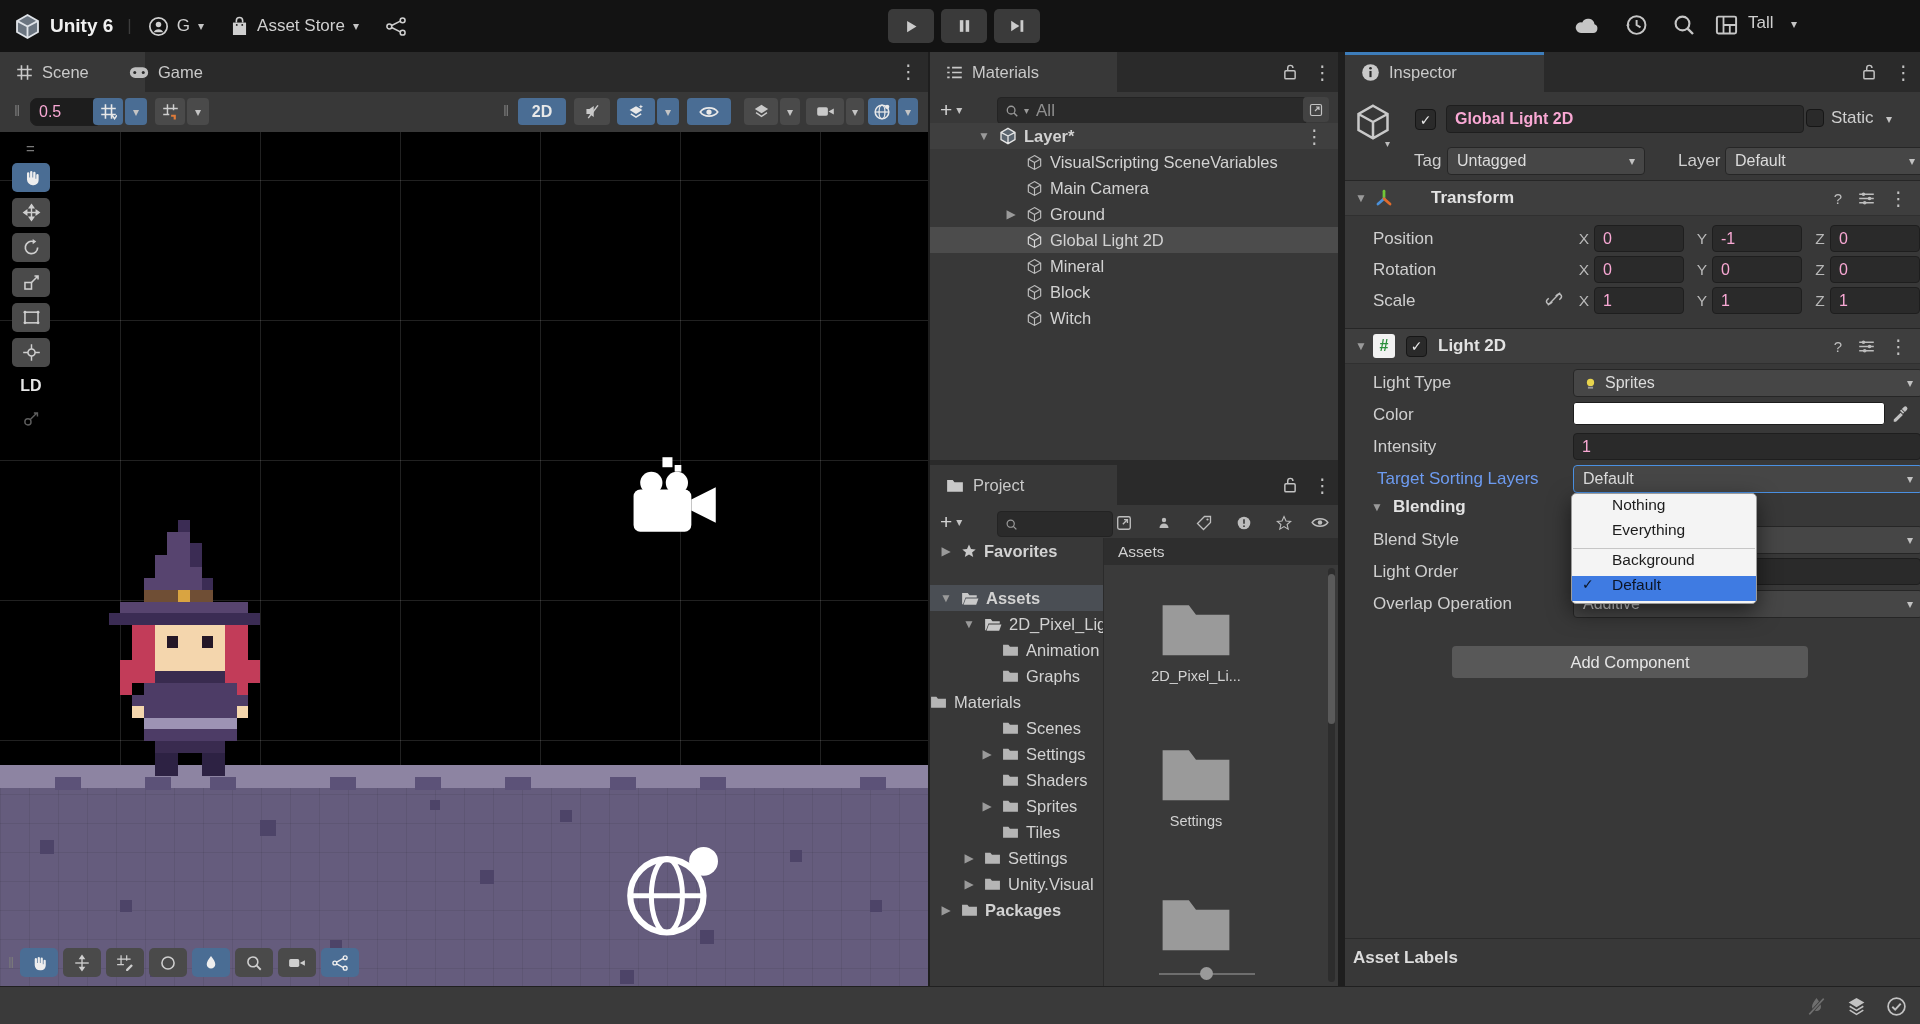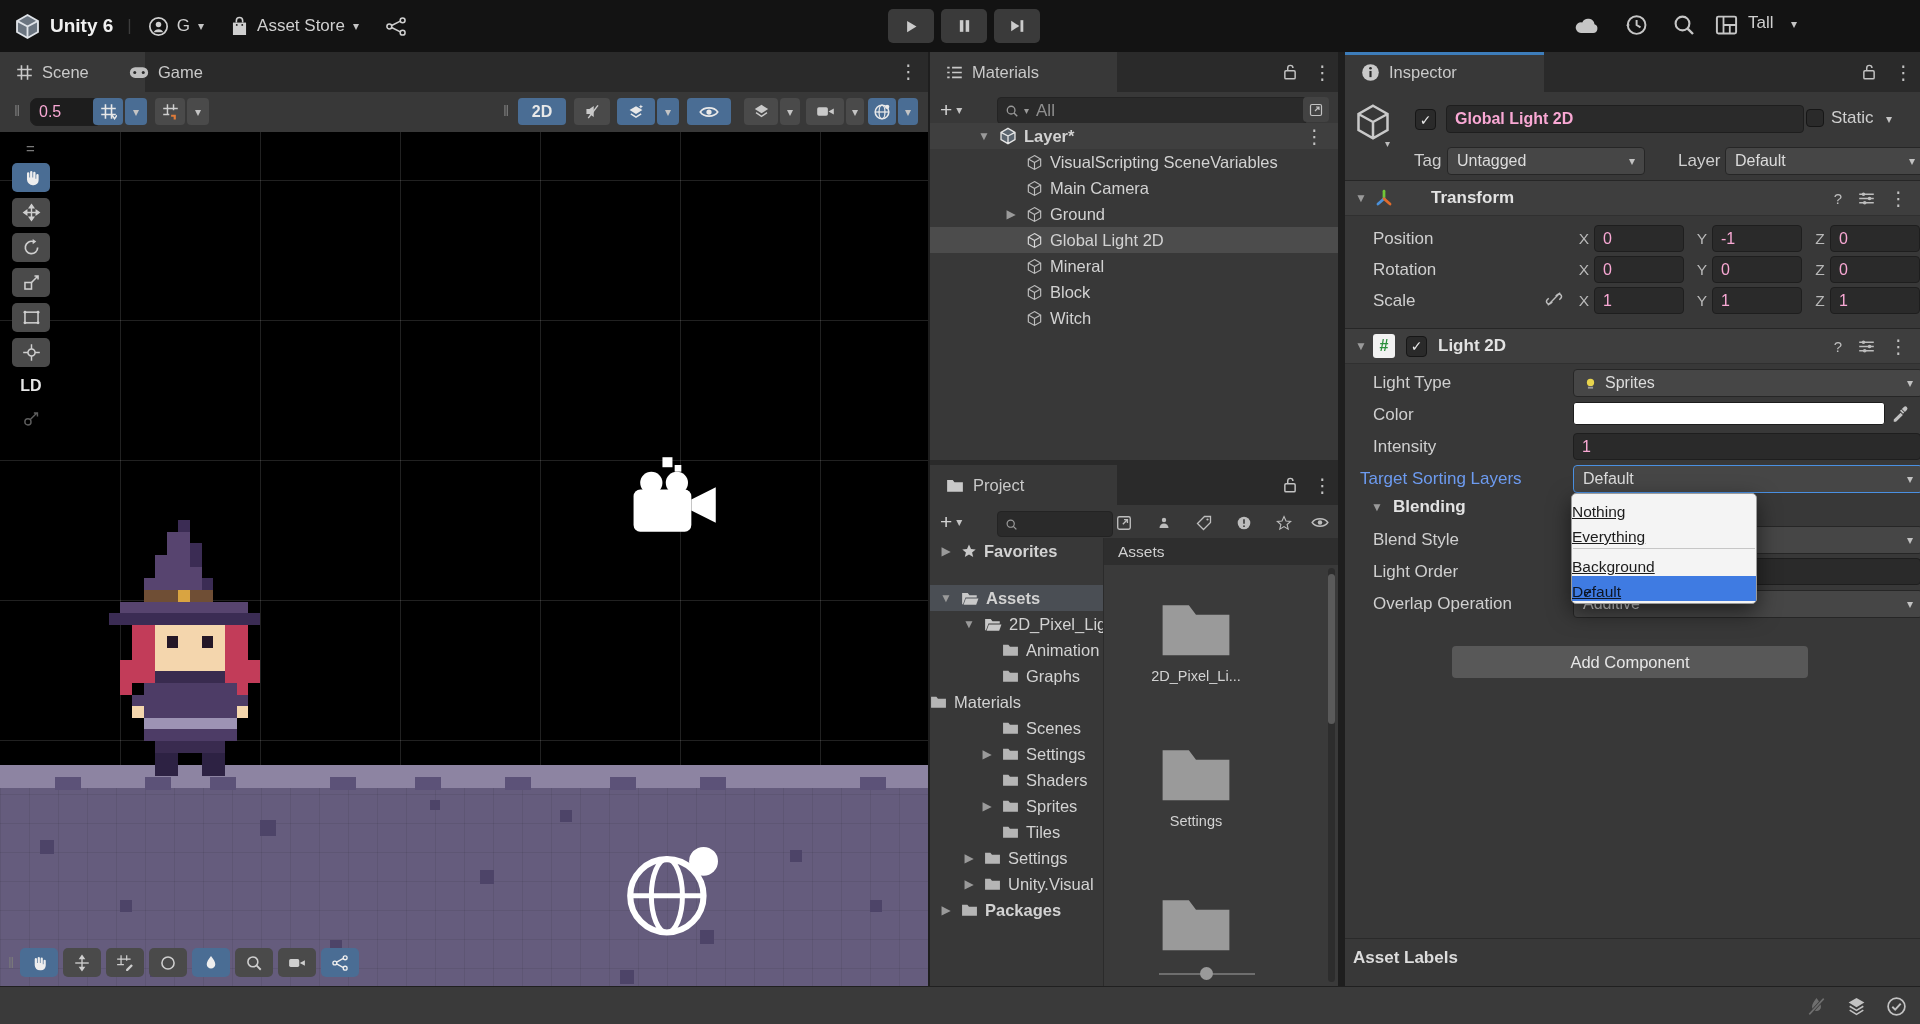--- a/index.html
+++ b/index.html
@@ -37,21 +37,21 @@
   .lockico{color:#c2c2c2;}
   .fold{color:#9a9a9a;font-size:12px;width:16px;text-align:center;flex:none;}
   .hrow{display:flex;align-items:center;height:26px;gap:7px;color:#d2d2d2;font-size:16.5px;white-space:nowrap;overflow:hidden;}
   .hrow.sel{background:#4c4c4c;}
   .bold{font-weight:bold;}
   .comp-hdr{display:flex;align-items:center;background:#3e3e3e;border-top:1px solid #262626;border-bottom:1px solid #303030;}
   .xyz-lbl{color:#b9b9b9;font-size:15.5px;width:16px;text-align:center;}
   .checkbox{width:19px;height:19px;background:#2a2a2a;border:1px solid #161616;border-radius:4px;
             display:flex;align-items:center;justify-content:center;color:#e8e8e8;font-size:14px;}
   .menu{background:#f4f4f4;border:1px solid #9b9b9b;border-radius:5px;box-shadow:0 8px 22px rgba(0,0,0,.55);padding:2px 0;}
-  .menu-item{height:25px;display:flex;align-items:flex-end;color:#1c1c1c;font-size:15.5px;position:relative;text-decoration:underline;}
+  .menu-item{height:25px;display:flex;align-items:flex-start;color:#1c1c1c;font-size:15.5px;padding-left:40px;position:relative;}
   .menu-item.sel{background:#3f7be2;color:#0d1524;}
   .menu-item .mcheck{position:absolute;left:10px;font-size:14px;}
   .menu-sep{height:1px;background:#c6c6c6;margin:2px 1px;}
   .toolcol-btn{width:38px;height:29px;border-radius:5px;background:#4a4a4a;display:flex;align-items:center;justify-content:center;color:#cfcfcf;}
   .toolcol-btn.blue{background:#4a6d94;color:#eee;}
   .handle{color:#7a7a7a;font-size:15px;letter-spacing:1px;}
   .grid-note{image-rendering:pixelated;}
   .gridsquare{position:absolute;background:#4d4468;}
   .treelabel{white-space:nowrap;overflow:hidden;}
 </style>
@@ -929,21 +929,21 @@
           <path d="M8.5 5.5l1.6-1.6a1.7 1.7 0 0 1 2.4 2.4L10.9 7.9z" fill="#c2c2c2"></path>
           <path d="M7.5 6.5l2.4 2.4" stroke="#c2c2c2" stroke-width="1.4"></path>
         </svg>
     </span>
 
     <span class="abs" style="left:28px;top:345px;color:#cfcfcf">Intensity</span>
     <div class="abs field" style="left:228px;top:341px;width:330px;height:25px">
         <span>1</span>
       </div>
 
-    <span class="abs" style="left:15px;top:377px;color:#6d9bf0">Target Sorting Layers</span>
+    <span class="abs" style="left:32px;top:377px;color:#6d9bf0">Target Sorting Layers</span>
     <div class="abs dd" style="left:228px;top:373px;width:330px;height:26px;border:1px solid #4a90e2">
       <span>Default</span>
       <span class="caret">▾</span>
     </div>
 
     <div class="abs flex" style="left:24px;top:405px;gap:8px">
       <span class="fold">▼</span>
       <span class="bold" style="color:#e2e2e2">Blending</span>
     </div>
 

